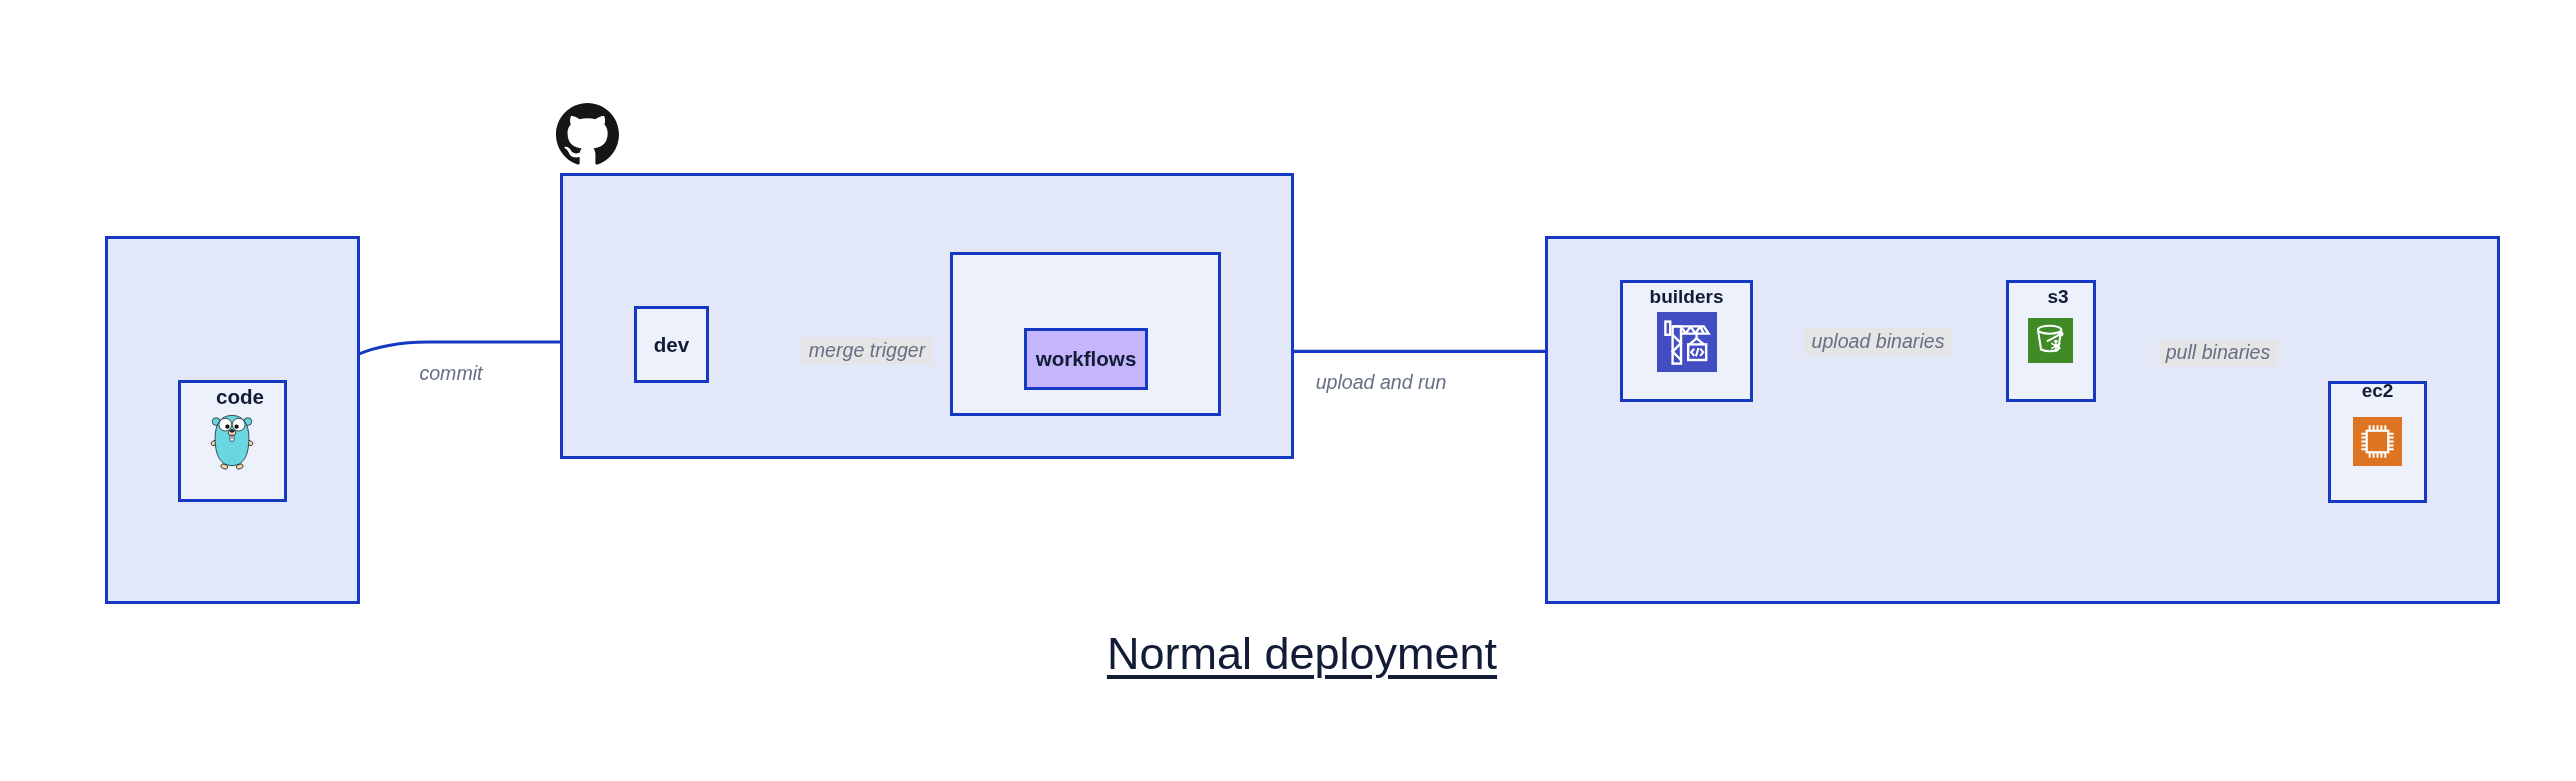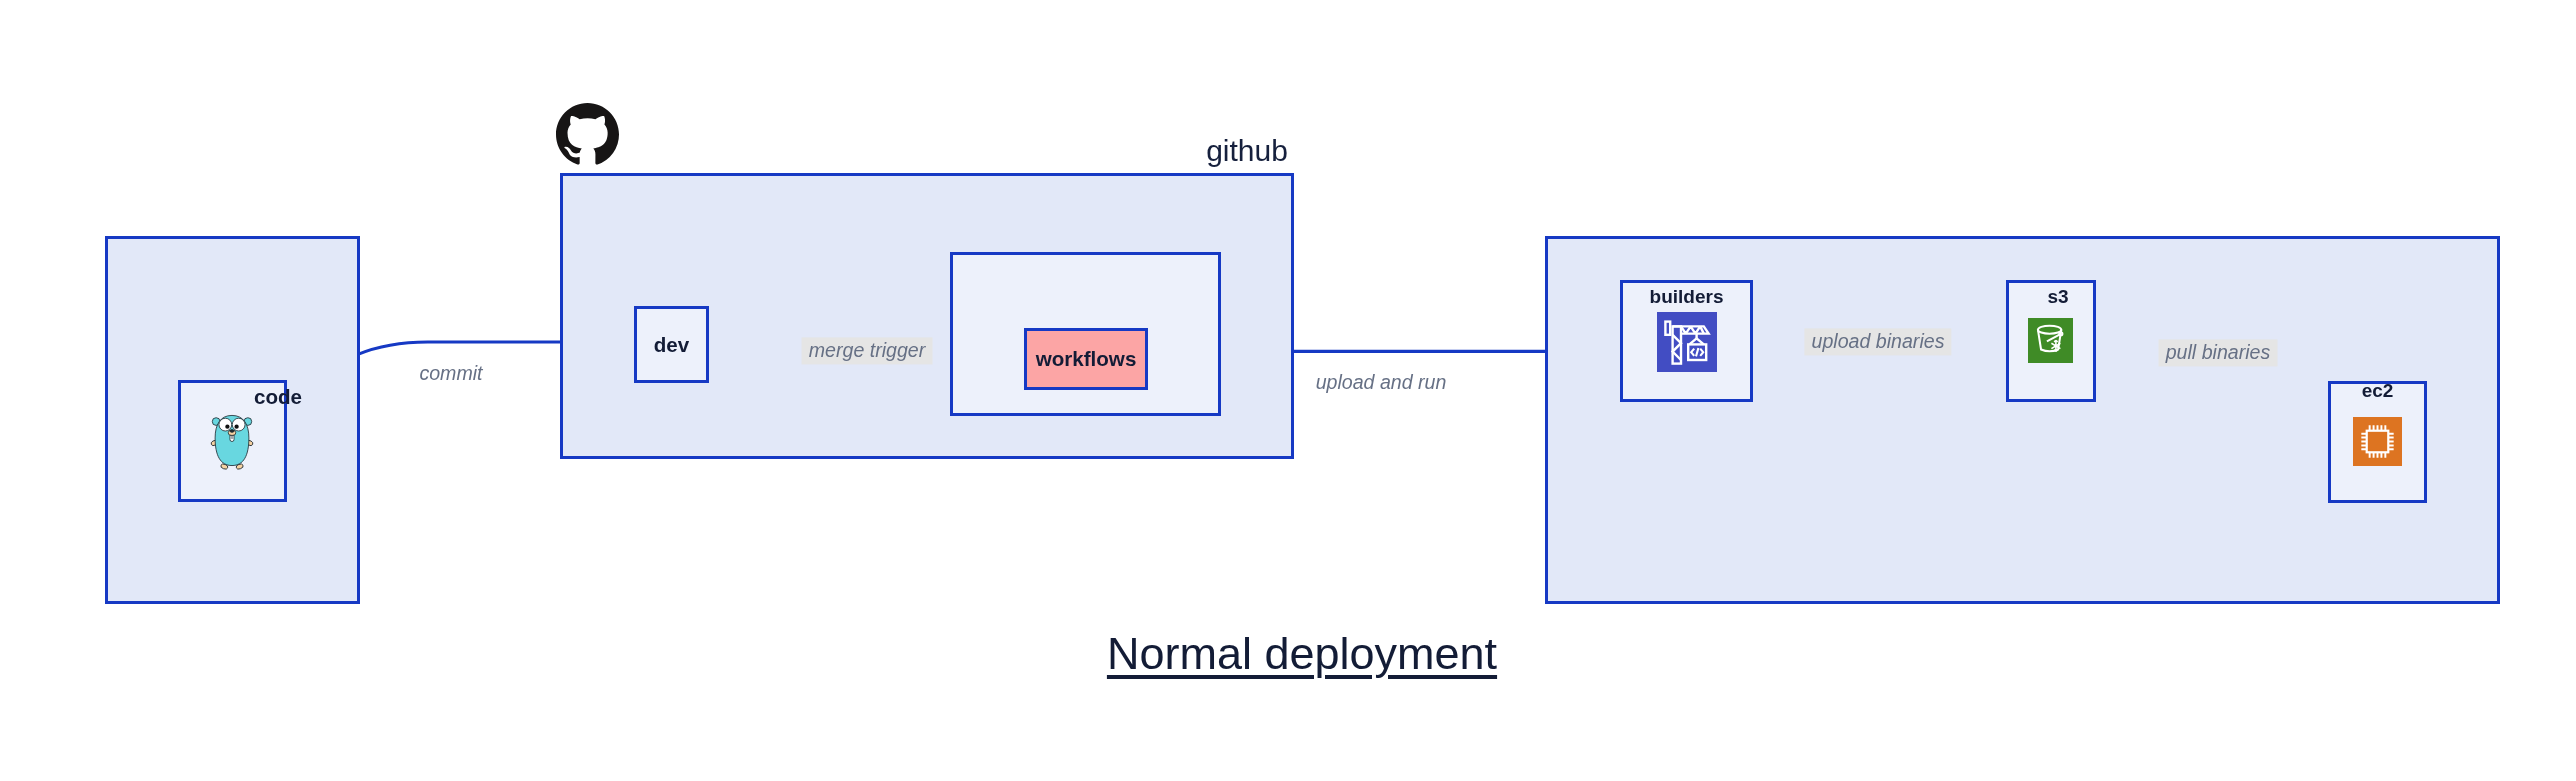--- a/index.html
+++ b/index.html
@@ -7,21 +7,21 @@
   body { font-family:"Liberation Sans", sans-serif; position:relative; overflow:hidden; }
 
   .canvas { position:absolute; left:0; top:0; width:2604px; height:781px; }
 
   svg.edges { position:absolute; left:0; top:0; width:2604px; height:781px; pointer-events:none; }
   svg.edges path { stroke:#1639c4; stroke-width:6; fill:none; }
 
   .box { position:absolute; border:3.1px solid #1639c4; }
   .fill-1 { background:#e2e8f8; }
   .fill-2 { background:#edf1fb; }
-  .fill-3 { background:#fca5a5; }
+  .fill-3 { background:#c4b5fd; }
 
   .container-label { position:absolute; text-align:center; color:#16203d;
     font-size:30px; line-height:1.1; }
   .node-label { position:absolute; text-align:center; color:#131c36;
     font-weight:bold; font-size:20.6px; line-height:1.1; }
   .node-label.small { font-size:19px;text-align:center; }
   .centered-label { position:absolute; display:flex; align-items:center; justify-content:center;
     color:#131c36; font-weight:bold; font-size:20.6px; }
 
   .edge-label { position:absolute; transform:translate(-50%,-50%);
@@ -51,30 +51,29 @@
     <path d="M 2227 682 L 3126 682" marker-end="url(#ah)"></path>
     <path d="M 3403 663 L 3874 663" marker-end="url(#ah)"></path>
     <path d="M 4068 663 C 4160 669, 4245 679, 4315 708 C 4385 737, 4448 766, 4498 791" marker-end="url(#ah)"></path>
   </svg>
 
   <div class="box fill-1" style="left:105px; top:236px; width:255px; height:368px;"></div>
   <div class="box fill-1" style="left:560px; top:173px; width:734px; height:286px;"></div>
   <div class="box fill-2" style="left:950px; top:252px; width:271px; height:164px;"></div>
   <div class="box fill-1" style="left:1545px; top:236px; width:955px; height:368px;"></div>
 
-  <div class="container-label" style="left:1118px; top:134px; width:258px;">github</div>
 
   <div class="icon" style="left:556px; top:103px; width:63px; height:63px;">
     <svg width="63" height="63" viewBox="0 0 16 16">
       <path fill="#171515" d="M8 0C3.58 0 0 3.58 0 8c0 3.54 2.29 6.53 5.47 7.59.4.07.55-.17.55-.38 0-.19-.01-.82-.01-1.49-2.01.37-2.53-.49-2.69-.94-.09-.23-.48-.94-.82-1.13-.28-.15-.68-.52-.01-.53.63-.01 1.08.58 1.23.82.72 1.21 1.87.87 2.33.66.07-.52.28-.87.51-1.07-1.78-.2-3.64-.89-3.64-3.95 0-.87.31-1.59.82-2.15-.08-.2-.36-1.02.08-2.12 0 0 .67-.21 2.2.82.64-.18 1.32-.27 2-.27s1.36.09 2 .27c1.53-1.04 2.2-.82 2.2-.82.44 1.1.16 1.92.08 2.12.51.56.82 1.27.82 2.15 0 3.07-1.87 3.75-3.65 3.95.29.25.54.73.54 1.48 0 1.07-.01 1.93-.01 2.2 0 .21.15.46.55.38A8.01 8.01 0 0 0 16 8c0-4.42-3.58-8-8-8z"></path>
     </svg>
   </div>
 
   <div class="box fill-2" style="left:178px; top:380px; width:109px; height:122px;"></div>
-  <div class="node-label" style="left:178px; top:386px; width:124px;text-align:right;">code</div>
+  <div class="node-label" style="left:178px; top:386px; width:124px;">code</div>
   <div class="icon" style="left:210px; top:413px; width:44px; height:57px;">
     <svg width="44" height="57" viewBox="0 0 86 110">
       <g stroke="#1f2a30" stroke-width="1.6">
         <ellipse cx="8" cy="58" rx="6" ry="4.5" fill="#f6d2a2" transform="rotate(-30 8 58)"></ellipse>
         <ellipse cx="78" cy="58" rx="6" ry="4.5" fill="#f6d2a2" transform="rotate(30 78 58)"></ellipse>
         <ellipse cx="28" cy="104" rx="7" ry="4.5" fill="#f6d2a2" transform="rotate(20 28 104)"></ellipse>
         <ellipse cx="58" cy="104" rx="7" ry="4.5" fill="#f6d2a2" transform="rotate(-20 58 104)"></ellipse>
         <circle cx="12" cy="16" r="7.5" fill="#68d7e0"></circle>
         <circle cx="74" cy="16" r="7.5" fill="#68d7e0"></circle>
         <path fill="#68d7e0" d="M43 4 C20 4 10 22 10 48 C10 82 20 102 43 102 C66 102 76 82 76 48 C76 22 66 4 43 4 Z"></path>

